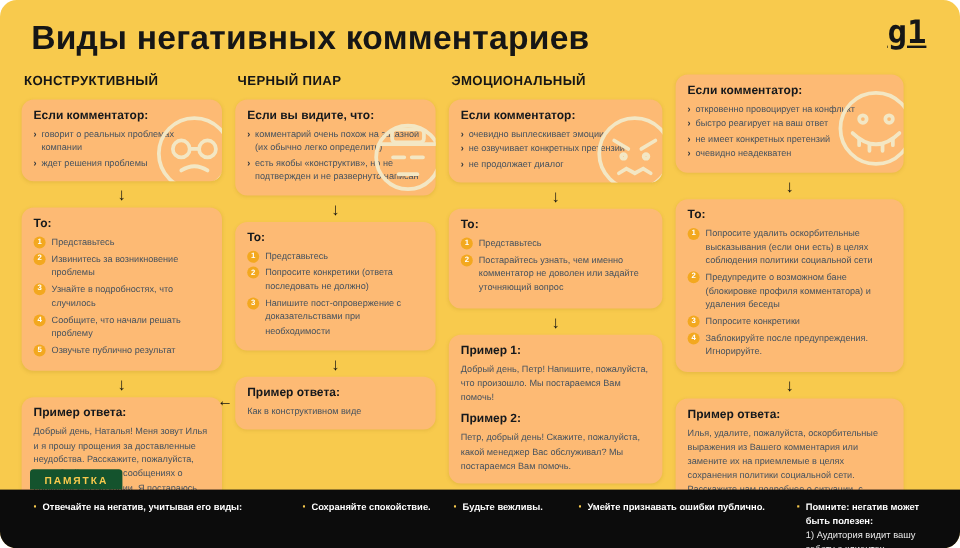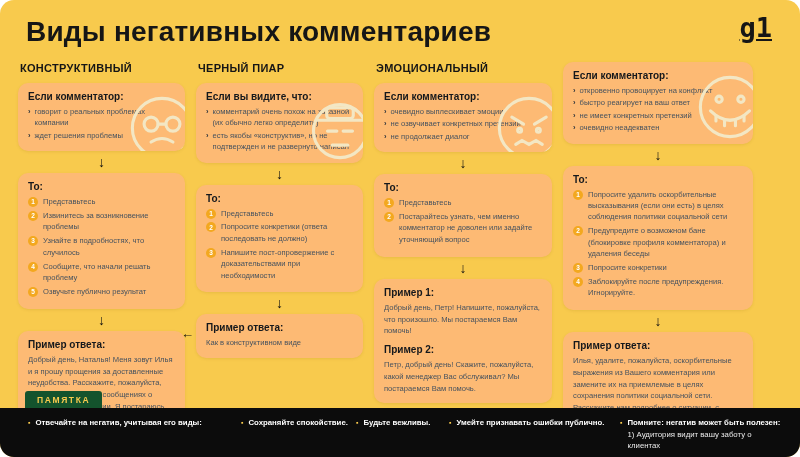--- a/index.html
+++ b/index.html
@@ -21,21 +21,21 @@
   .bullet-mark{color:#2b323a;font-weight:700;flex:0 0 auto;}
   .numbered li{display:flex;gap:5px;align-items:flex-start;font-size:7.6px;color:#46525e;line-height:1.5;margin:2.5px 0;}
   .badge{flex:0 0 auto;width:10px;height:10px;border-radius:50%;background:#F3A81F;color:#fff;font-size:6.5px;font-weight:700;display:flex;align-items:center;justify-content:center;margin-top:1px;}
   .cardtext{font-size:7.6px;color:#46525e;line-height:1.55;margin:0;}
   .down-arrow{text-align:center;font-size:14px;font-weight:800;color:#111;line-height:1;margin:4px 0;}
   .left-arrow{position:absolute;left:-15px;top:12px;font-size:13px;font-weight:800;color:#111;}
   .watermark{position:absolute;right:-16px;top:6px;width:78px;height:78px;pointer-events:none;}
   .watermark svg{width:100%;height:100%;}
   
   .memo-tab{position:absolute;left:25px;bottom:49px;background:#14532d;color:#F8CA4D;font-size:8.5px;font-weight:800;letter-spacing:1.6px;padding:4px 12px 3px;border-radius:3px 3px 0 0;}
-  .memo-bar{position:absolute;left:0;right:0;bottom:0;height:49px;background:#0c0c0c;display:flex;gap:3px;padding:9px 16px 0 28px;box-sizing:border-box;}
+  .memo-bar{position:absolute;left:0;right:0;bottom:0;height:49px;background:#0c0c0c;display:flex;gap:14px;padding:9px 16px 0 28px;box-sizing:border-box;}
   .memo-item{display:flex;gap:5px;line-height:1.5;}
   .memo-dot{color:#F8CA4D;font-size:7px;margin-top:1px;}
   .memo-title{font-size:7.8px;font-weight:800;color:#ffffff;}
   .memo-line{font-size:7.8px;color:#e9e9e9;}
   .mi0{width:198px;}.mi1{width:112px;margin-left:12px;}.mi2{width:90px;}.mi3{width:168px;}.mi4{flex:1;}
 </style>
 </head>
 <body>
 
 <div class="poster">

